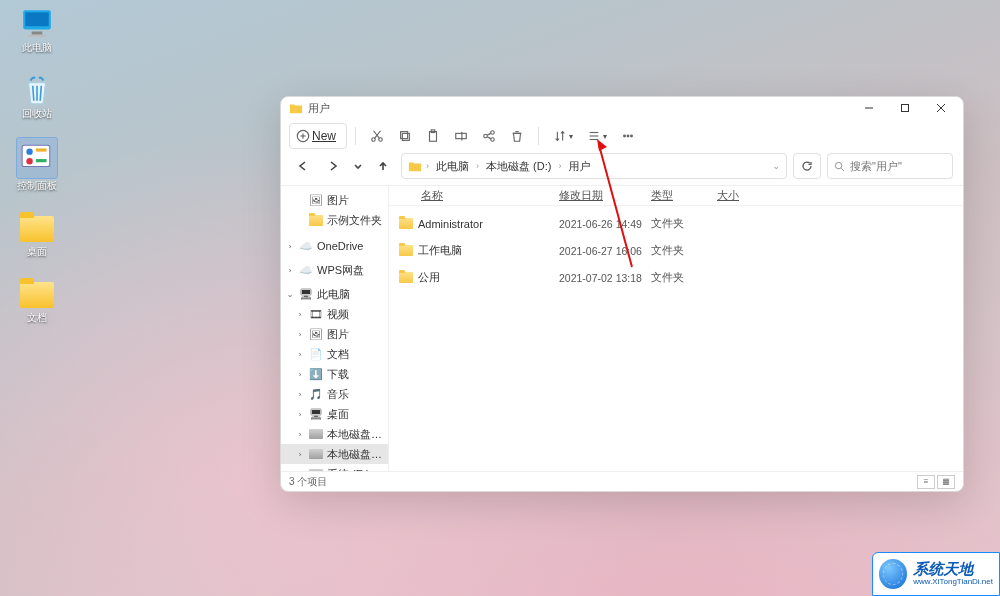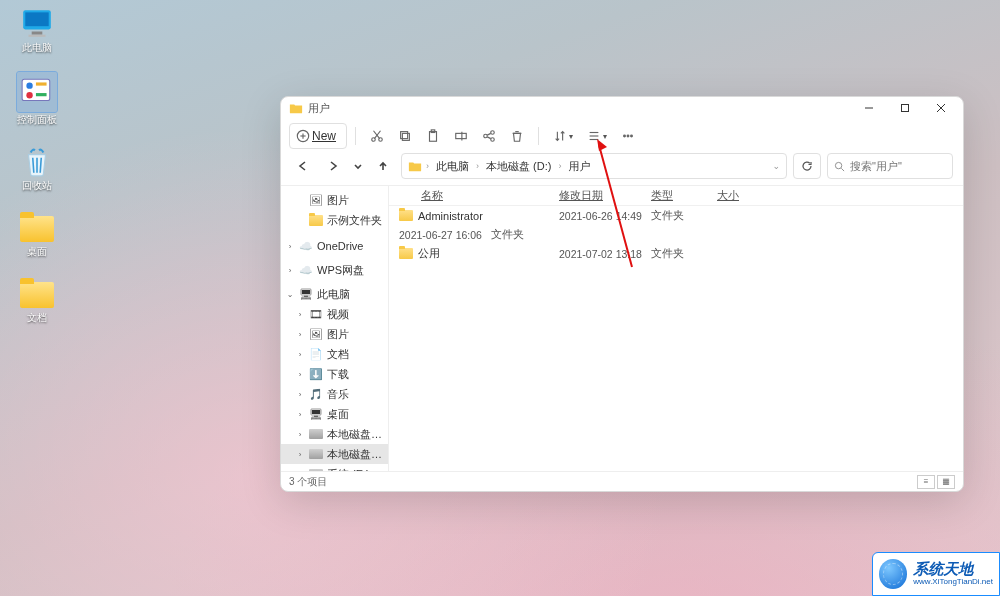--- a/index.html
+++ b/index.html
@@ -50,21 +50,21 @@
   .tree-item .lbl { white-space:nowrap; overflow:hidden; text-overflow:ellipsis; flex:1; }
   .indent1 { padding-left:14px; }
 
   .content { flex:1; display:flex; flex-direction:column; position:relative; }
   .columns { display:flex; height:20px; font-size:11px; color:#555; padding-left:10px; border-bottom:1px solid #f0f0f0; align-items:center;text-decoration:underline; }
   .col-name { width:160px; padding-left:22px; }
   .col-date { width:92px; }
   .col-type { width:66px; }
   .col-size { width:50px; }
   .file-list { flex:1; }
-  .file-row { display:flex; height:19px; align-items:center; font-size:11px; color:#333; padding-left:10px; cursor:pointer; }
+  .file-row { display:flex; height:19px; align-items:center; font-size:11px; color:#333; padding-left:10px; cursor:pointer;margin-top:8px; }
   .file-row .fname { width:160px; display:flex; align-items:center; gap:5px; }
   .file-row .fdate { width:92px; color:#555; font-size:10.5px; }
   .file-row .ftype { width:66px; color:#555; }
   .folder-mini { width:14px; height:11px; background:linear-gradient(#ffe089,#f7c948); border-radius:1px; position:relative; }
   .folder-mini::before { content:''; position:absolute; top:-2px; left:0; width:6px; height:3px; background:#f7c948; border-radius:1px 1px 0 0; }
 
   .statusbar { height:20px; border-top:1px solid #eee; display:flex; align-items:center; padding:0 8px; font-size:10px; color:#666; }
   .statusbar .view-toggles { margin-left:auto; display:flex; gap:2px; }
   .statusbar .vt { width:18px; height:14px; border:1px solid #ccc; display:flex; align-items:center; justify-content:center; font-size:8px; cursor:pointer; }
 
@@ -96,41 +96,41 @@
     <div class="icon-box">
       <svg viewBox="0 0 32 32">
           <rect x="3" y="4" width="26" height="18" rx="2" fill="#1fa9e8"></rect>
           <rect x="5" y="6" width="22" height="13" fill="#0b78c4"></rect>
           <rect x="11" y="24" width="10" height="3" fill="#888"></rect>
           <rect x="8" y="27" width="16" height="2" fill="#bbb"></rect>
         </svg>
     </div>
     <span>此电脑</span>
   </div>
+  <div class="desktop-icon">
+    <div class="icon-box">
+      <svg viewBox="0 0 32 32">
+          <path d="M8 10 L10 28 Q10 30 12 30 L20 30 Q22 30 22 28 L24 10 Z" fill="#e8f4fb" stroke="#aacde2"></path>
+          <path d="M12 13 L13 27 M16 13 L16 27 M20 13 L19 27" stroke="#3a9bd8" stroke-width="1.5" fill="none"></path>
+          <path d="M14 6 Q12 4 10 8 M18 6 Q20 4 22 8" stroke="#3a9bd8" stroke-width="2" fill="none"></path>
+        </svg>
+    </div>
+    <span>回收站</span>
+  </div>
   <div class="desktop-icon selected">
     <div class="icon-box">
       <svg viewBox="0 0 32 32">
           <rect x="2" y="4" width="26" height="20" rx="2" fill="#fff" stroke="#77b"></rect>
           <circle cx="9" cy="10" r="3" fill="#2a7de1"></circle>
           <rect x="15" y="7" width="10" height="3" fill="#f0b030"></rect>
           <circle cx="9" cy="19" r="3" fill="#e03040"></circle>
           <rect x="15" y="17" width="10" height="3" fill="#30b060"></rect>
         </svg>
     </div>
     <span>控制面板</span>
-  </div>
-  <div class="desktop-icon">
-    <div class="icon-box">
-      <svg viewBox="0 0 32 32">
-          <path d="M8 10 L10 28 Q10 30 12 30 L20 30 Q22 30 22 28 L24 10 Z" fill="#e8f4fb" stroke="#aacde2"></path>
-          <path d="M12 13 L13 27 M16 13 L16 27 M20 13 L19 27" stroke="#3a9bd8" stroke-width="1.5" fill="none"></path>
-          <path d="M14 6 Q12 4 10 8 M18 6 Q20 4 22 8" stroke="#3a9bd8" stroke-width="2" fill="none"></path>
-        </svg>
-    </div>
-    <span>回收站</span>
   </div>
   <div class="desktop-icon">
     <div class="icon-box">
         <div class="big-folder"></div>
       </div>
     <span>桌面</span>
   </div>
   <div class="desktop-icon">
     <div class="icon-box">
         <div class="big-folder"></div>
@@ -383,20 +383,24 @@
       <div class="file-list">
         <div class="file-row">
           <div class="fname">
               <div class="folder-mini"></div>
               <span>Administrator</span>
             </div>
           <div class="fdate">2021-06-26 14:49</div>
           <div class="ftype">文件夹</div>
         </div>
         <div class="file-row">
+          <div class="fname">
+              <div class="folder-mini"></div>
+              <span>工作电脑</span>
+            </div>
           <div class="fdate">2021-06-27 16:06</div>
           <div class="ftype">文件夹</div>
         </div>
         <div class="file-row">
           <div class="fname">
               <div class="folder-mini"></div>
               <span>公用</span>
             </div>
           <div class="fdate">2021-07-02 13:18</div>
           <div class="ftype">文件夹</div>

